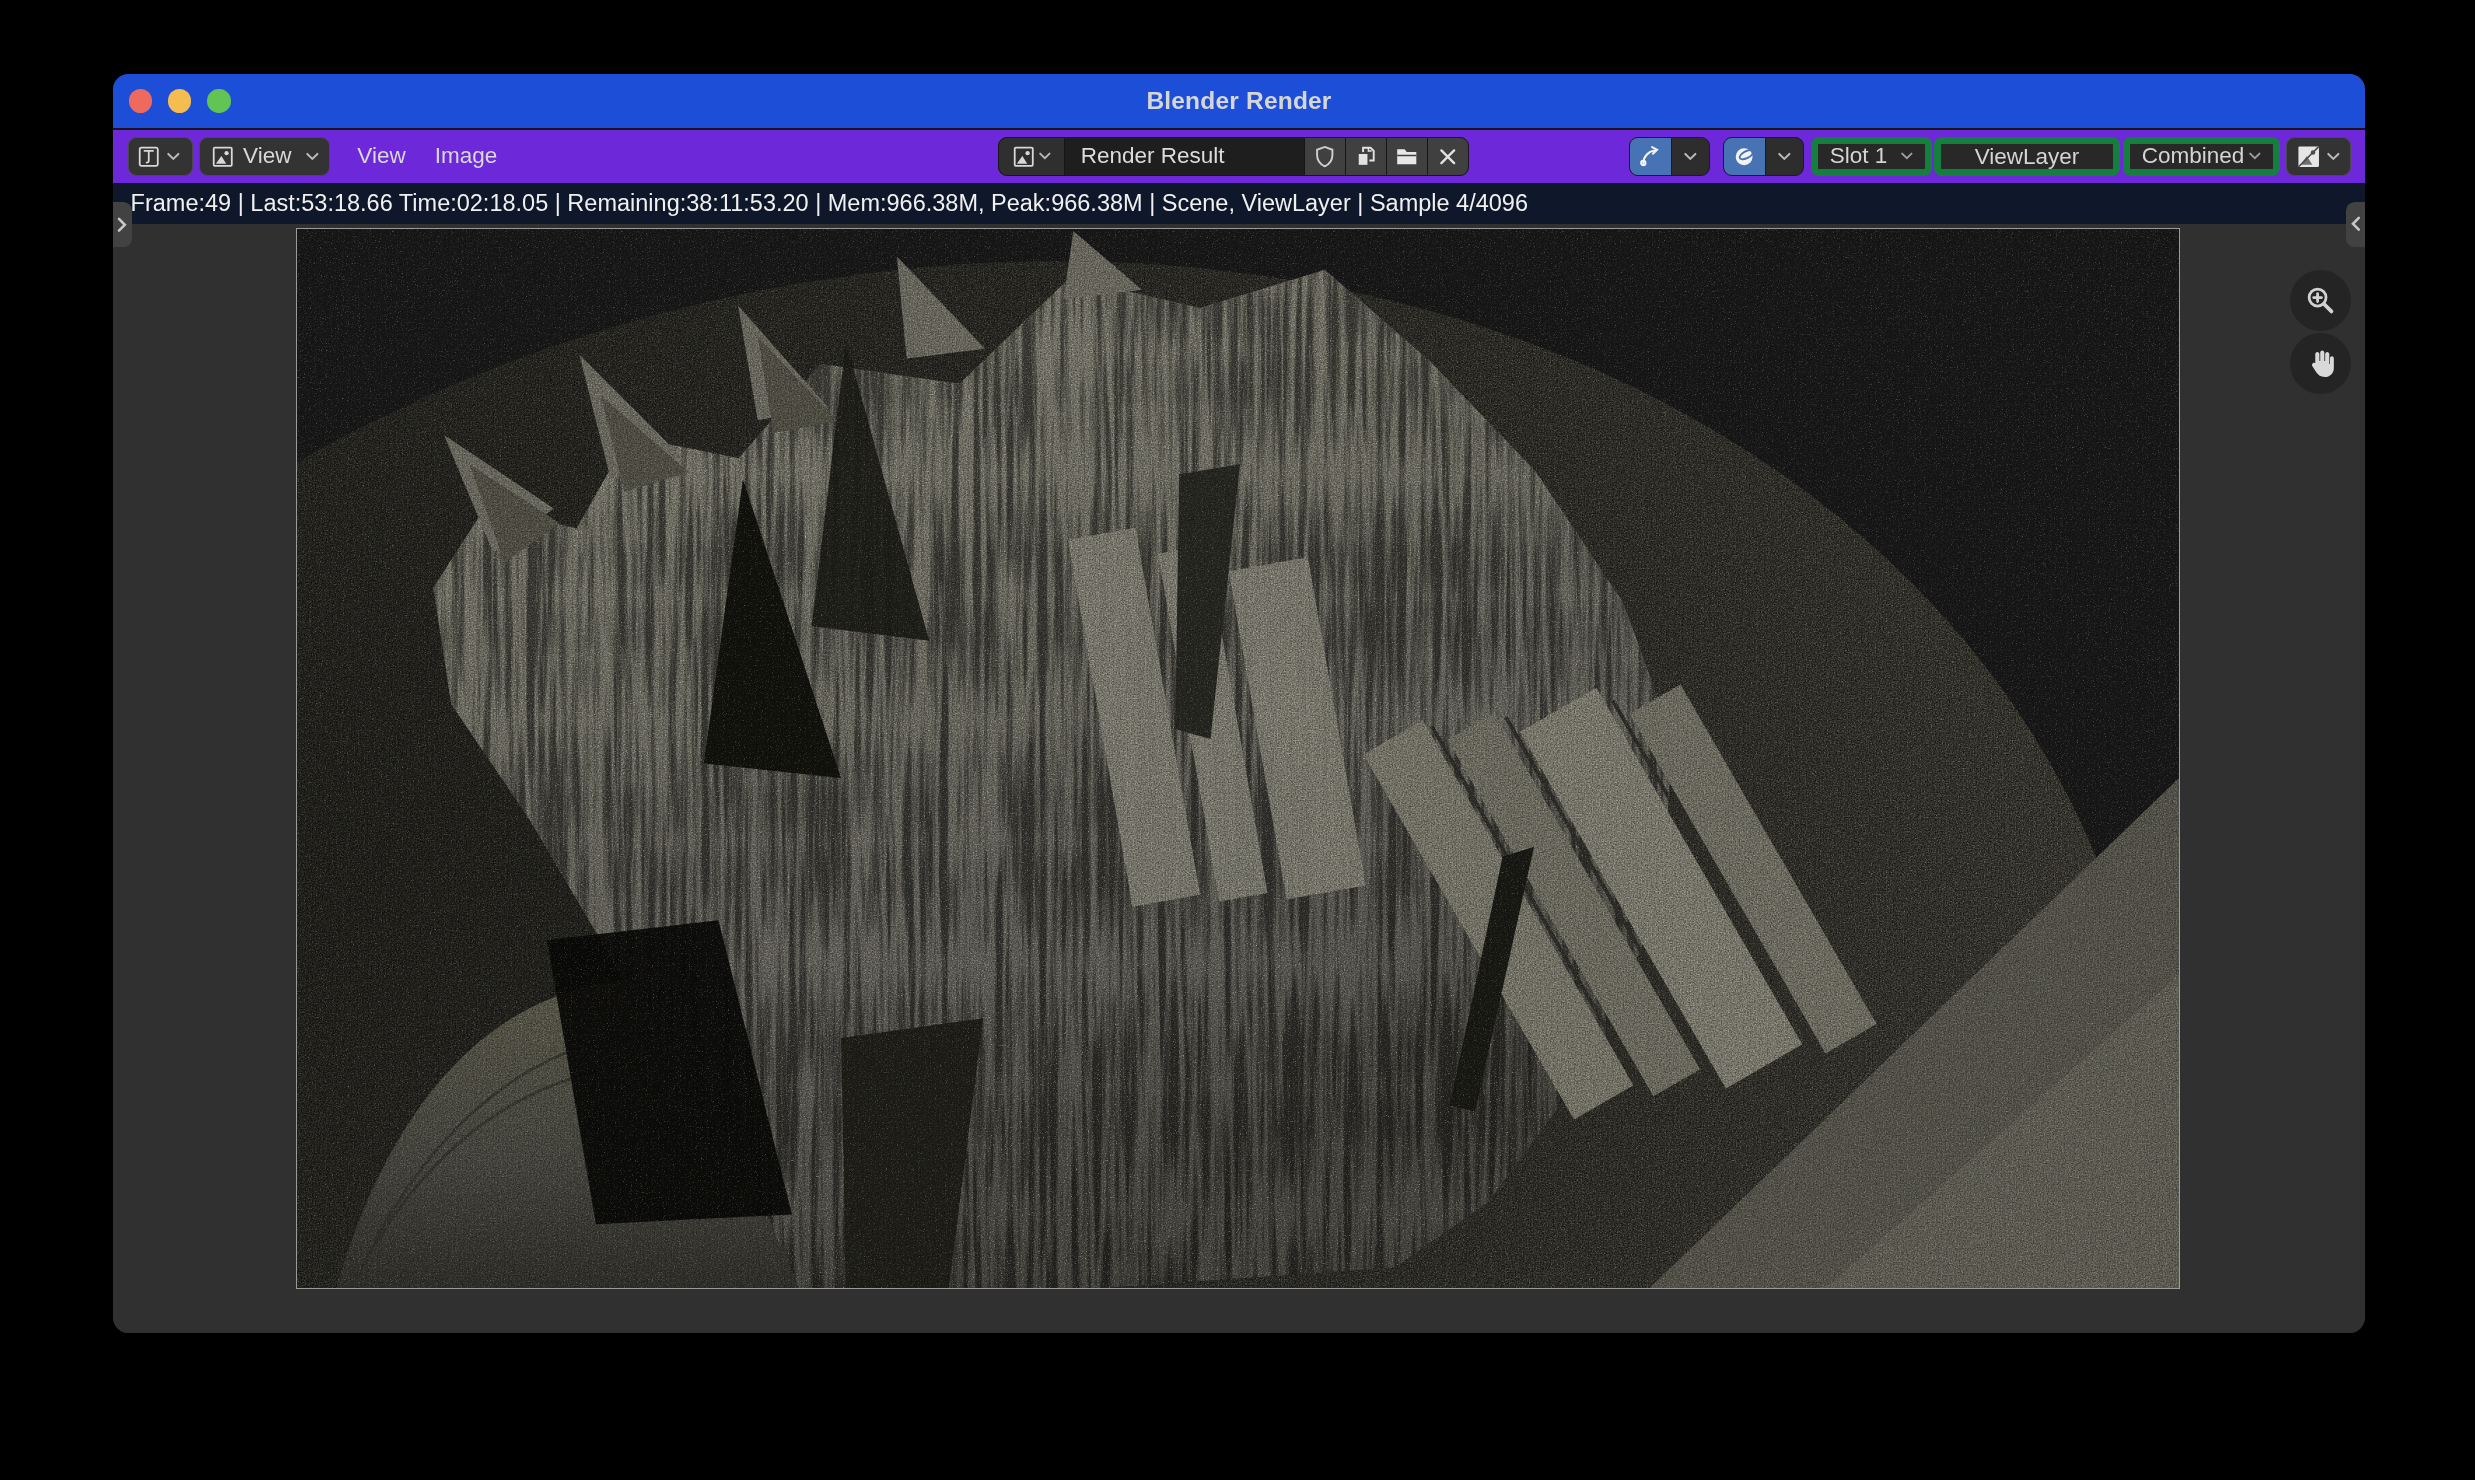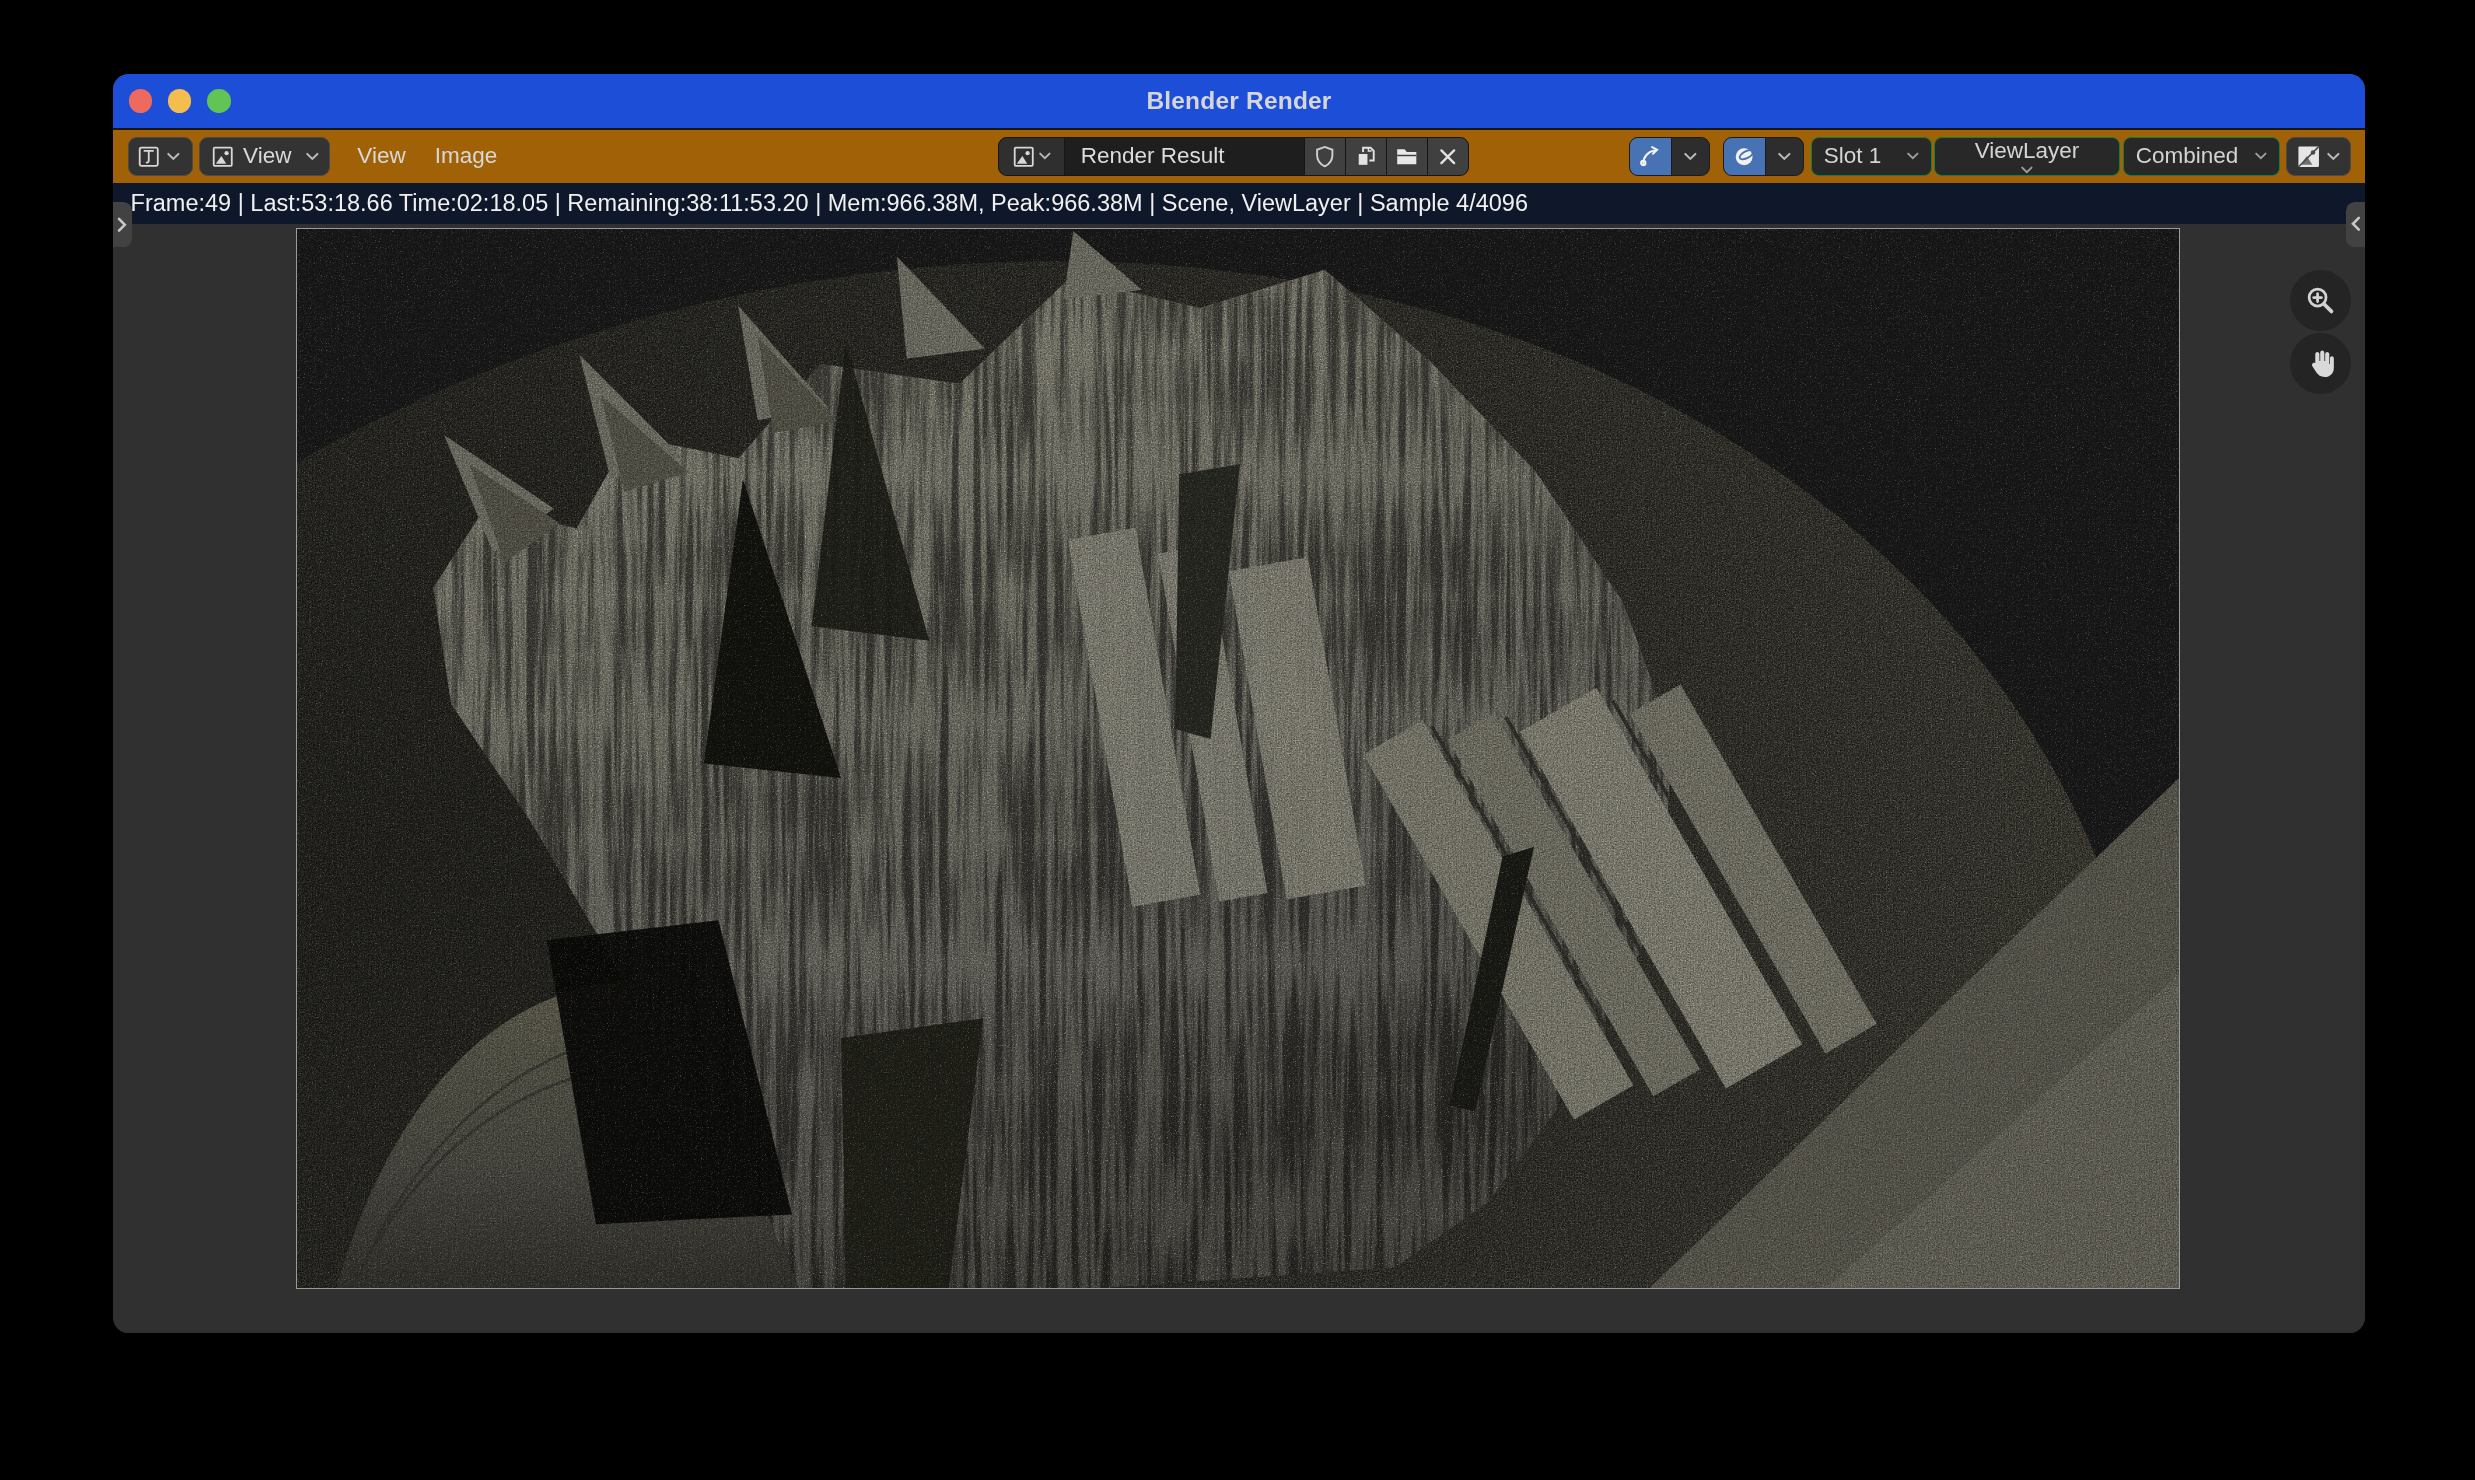--- a/index.html
+++ b/index.html
@@ -6,25 +6,25 @@
     font-family:"Liberation Sans","DejaVu Sans",sans-serif;-webkit-font-smoothing:antialiased;}
   .window{position:absolute;left:113px;top:74px;width:2252px;height:1259px;background:#303030;
     border-radius:15.7px;overflow:hidden;box-shadow:0 19.6px 59px rgba(0,0,0,.6);}
   
   .titlebar{position:relative;height:54px;background:#1d4ed8;border-bottom:2px solid #161616;
     display:flex;align-items:center;justify-content:center;}
   .traffic{position:absolute;left:15.7px;top:0;height:100%;display:flex;align-items:center;gap:15.7px;}
   .tl{width:23.5px;height:23.5px;border-radius:50%;display:inline-block;}
   .title{font-size:24.5px;font-weight:700;color:#d6d6d6;letter-spacing:0.2px;}
   
-  .header{position:relative;height:53px;background:#a16207;}
+  .header{position:relative;height:53px;background:#6d28d9;}
   .hw{position:absolute;top:6.9px;height:39px;display:flex;align-items:center;box-sizing:border-box;}
   .btn{background:#333333;border:1px solid #4a4a4a;border-radius:8.8px;padding:0 7.8px;gap:3.9px;}
   .menu{font-size:22.5px;color:#d8d8d8;justify-content:center;cursor:default;}
-  .dd{background:#282828;border:1px solid #15803d;border-radius:7.8px;padding:0 11.8px;
+  .dd{background:#282828;border:7px solid #15803d;border-radius:7.8px;padding:0 11.8px;
     justify-content:space-between;color:#d4d4d4;font-size:22.5px;}
   .group{border-radius:8.8px;overflow:hidden;display:flex;gap:1px;background:#1c1c1c;border:1px solid #1c1c1c;}
   .seg{display:flex;align-items:center;justify-content:center;height:39px;box-sizing:border-box;}
   .seg.blue{background:#4772b3;width:41px;}
   .seg.chev{background:#2d2d2d;width:37px;}
   .datablock{border-radius:8.8px;overflow:hidden;display:flex;gap:1px;background:#161616;border:1px solid #161616;}
   .seg.icon-seg{background:#2f2f2f;width:65px;gap:2px;}
   .seg.name-seg{background:#1e1e1e;width:239px;justify-content:flex-start;padding-left:15.7px;
     color:#dcdcdc;font-size:22.5px;}
   .seg.tool{background:#404040;width:40px;}

